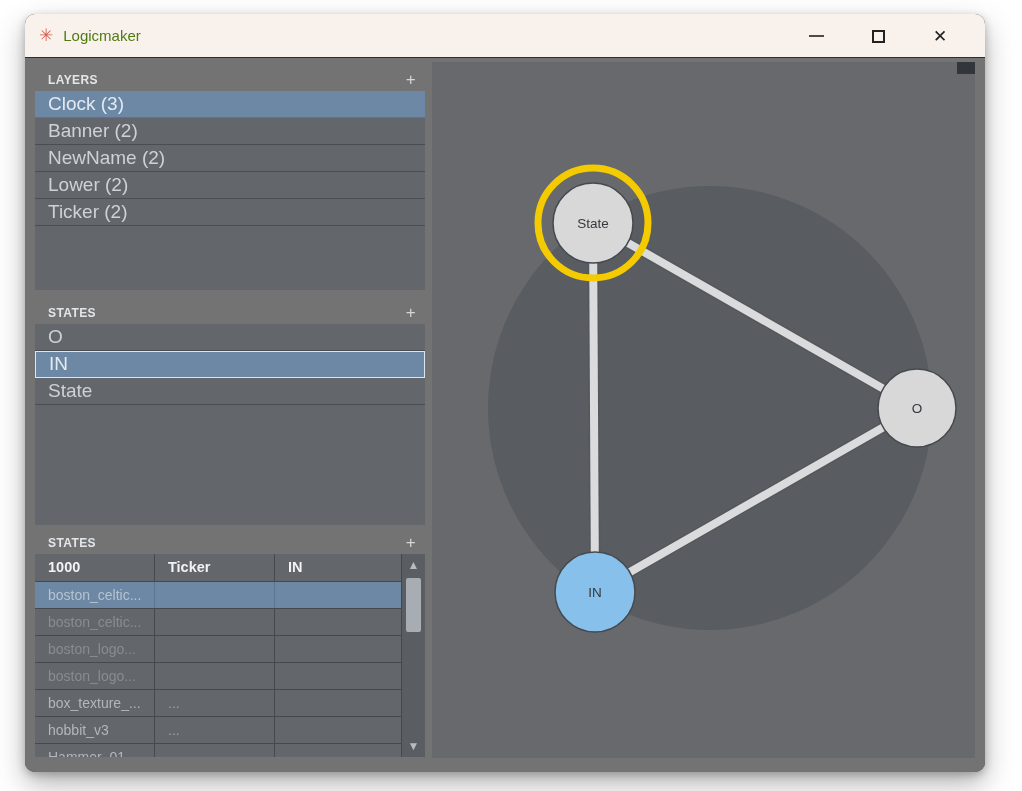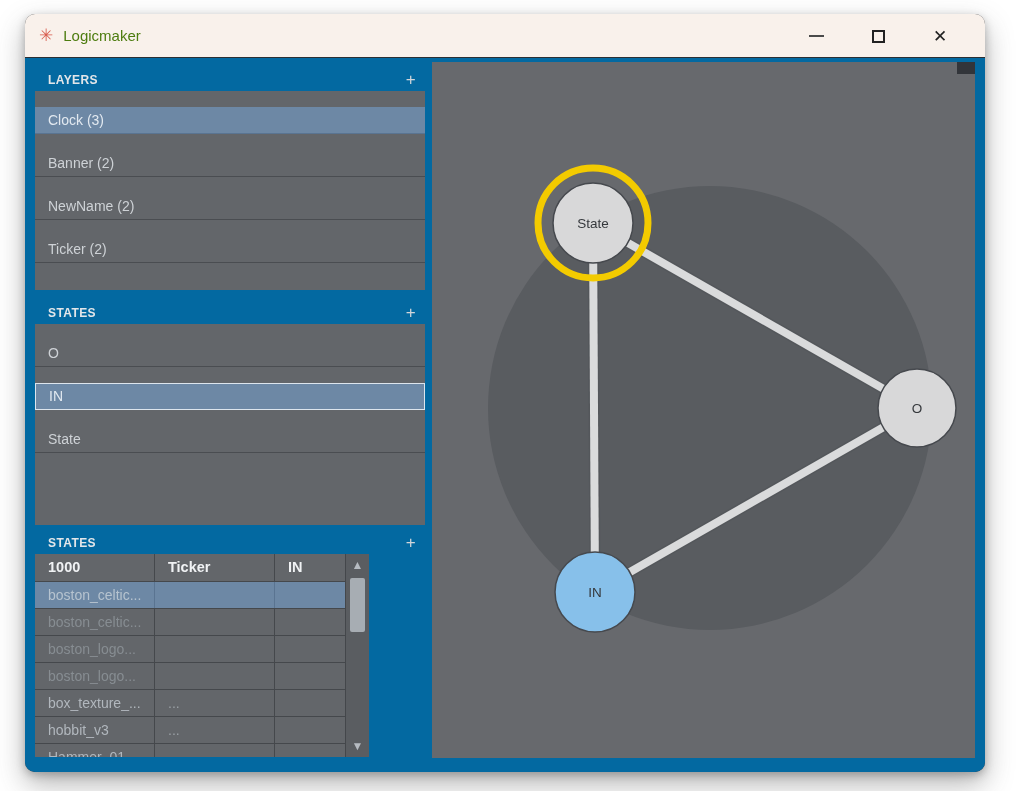--- a/index.html
+++ b/index.html
@@ -22,50 +22,50 @@
   .app-icon { color:#d85c4e; font-size:17px; margin-right:10px; line-height:1; }
   .title { font-size:15px; color:#4d7c0f; }
   .win-controls { position:absolute; right:14px; top:0; height:44px; display:flex; align-items:center; }
   .win-btn { width:62px; height:44px; display:flex; align-items:center; justify-content:center; cursor:default; }
   .glyph-min { display:block; width:15px; height:0; border-top:2px solid #4a4a4a; }
   .glyph-max { display:block; width:13px; height:13px; border:2px solid #222; }
   .glyph-close { font-size:17px; color:#222; }
 
   .content {
     position:absolute; left:0; top:44px; width:960px; height:714px;
-    background:#0369a1; border-radius:0 0 10px 10px; overflow:hidden;
+    background:#737373; border-radius:0 0 10px 10px; overflow:hidden;
   }
 
   
   .panel-header {
     position:absolute; left:10px; width:390px; height:23px;
     display:flex; align-items:center; padding:0 9px 0 13px;
     color:#e3e6e9; font-size:12px; font-weight:bold; letter-spacing:.4px;
   }
   .add-btn { margin-left:auto; color:#d2d6da; font-size:17px; font-weight:normal; line-height:1; cursor:default; }
 
   .panel-body {
     position:absolute; left:10px; width:390px; background:#63666a; overflow:hidden;
   }
   .list-item {
-    height:27px; line-height:26px; padding-left:13px; font-size:14px;
-    color:#ced2d6; border-bottom:1px solid #4a4d51; background:#63666a;margin-top:16px;
+    height:27px; line-height:26px; padding-left:13px; font-size:19px;
+    color:#ced2d6; border-bottom:1px solid #4a4d51; background:#63666a;
   }
   .list-item.selected { background:#6d88a5; color:#e2e9f0; border-bottom-color:#5a7491; }
   .list-item.selected.focused { border:1px solid #dde5ed; line-height:24px; }
 
   #layers-header { top:10px; }
   #layers-body   { top:33px; height:199px; }
   #states-header { top:243px; }
   #states-body   { top:266px; height:201px; }
   #scenes-header { top:473px; }
 
   
   .scenes-table {
-    position:absolute; left:10px; top:496px; width:334px; height:203px;
+    position:absolute; left:10px; top:496px; width:390px; height:203px;
     background:#63666a; overflow:hidden;
   }
   .srow { display:flex; width:366px; height:27px; border-bottom:1px solid #45484c; }
   .srow.head { height:28px; }
   .scell {
     height:100%; padding-left:13px; line-height:26px; font-size:14px;
     border-right:1px solid #45484c; overflow:hidden; white-space:nowrap;
   }
   .c1 { width:120px; } .c2 { width:120px; } .c3 { width:126px; border-right:none; }
   .srow.head .scell { color:#f0f2f4; font-weight:bold; font-size:14.5px; line-height:27px; }
@@ -116,20 +116,21 @@
     <div class="content">
 
       <div class="panel-header" id="layers-header">
         <span>LAYERS</span>
         <span class="add-btn">+</span>
       </div>
       <div class="panel-body" id="layers-body">
         <div class="list-item selected">Clock (3)</div>
         <div class="list-item">Banner (2)</div>
         <div class="list-item">NewName (2)</div>
+        <div class="list-item">Lower (2)</div>
         <div class="list-item">Ticker (2)</div>
       </div>
 
       <div class="panel-header" id="states-header">
         <span>STATES</span>
         <span class="add-btn">+</span>
       </div>
       <div class="panel-body" id="states-body">
         <div class="list-item">O</div>
         <div class="list-item selected focused">IN</div>

